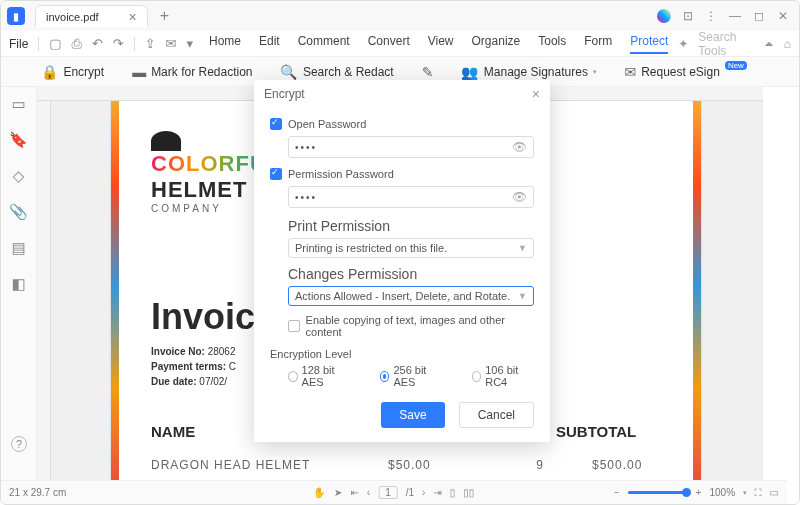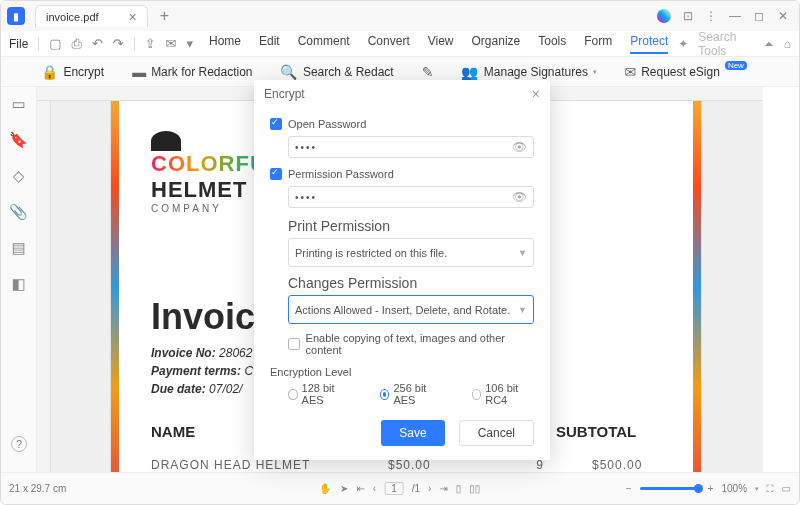--- a/index.html
+++ b/index.html
@@ -38,48 +38,48 @@
 .canvas { position: absolute; top: 100px; left: 50px; right: 36px; bottom: 16px; background: #f0f0f0; overflow: hidden; }
 .page { position: absolute; left: 60px; top: 0; width: 590px; height: 100%; background: #fff; box-shadow: 0 0 2px rgba(0,0,0,0.2); }
 .page .border-art { position: absolute; top: -15px; bottom: 0; left: 0; width: 8px; background: linear-gradient(#f7b733, #fc4a1a, #3498db, #f39c12, #e74c3c); }
 .page .border-art.r { left: auto; right: 0; }
 .logo { position: absolute; left: 40px; top: 30px; }
 .logo-ico { width: 30px; height: 20px; background: #222; border-radius: 50% 50% 0 0; }
 .logo-text1 { font-size: 22px; font-weight: 800; letter-spacing: 1px; background: linear-gradient(90deg,#e91e63,#ff9800,#4caf50,#2196f3); -webkit-background-clip: text; color: transparent; }
 .logo-text2 { font-size: 22px; font-weight: 800; letter-spacing: 1px; color: #2b2b2b; }
 .logo-sub { font-size: 10px; letter-spacing: 3px; color: #666; }
 .invoice-title { position: absolute; left: 40px; top: 195px; font-size: 36px; font-weight: 800; color: #2b2b2b; }
-.meta { position: absolute; left: 40px; top: 243px; font-size: 12px; line-height: 1.5; font-style: italic; }
+.meta { position: absolute; left: 40px; top: 243px; font-size: 10px; line-height: 1.5; }
 .meta b { font-weight: 700; }
 .tbl { position: absolute; left: 40px; right: 40px; top: 322px; }
 .tbl-head { display: flex; font-weight: 800; font-size: 15px; color: #2b2b2b; }
 .tbl-row { display: flex; font-size: 12px; color: #666; margin-top: 18px; letter-spacing: 1px; gap: 12px; }
 .c1 { width: 225px; } .c2 { width: 100px; } .c3 { width: 80px; text-align: center; } .c4 { flex: 1; }
 .help { position: absolute; left: 10px; bottom: 52px; width: 16px; height: 16px; border: 1px solid #bbb; border-radius: 50%; color: #888; font-size: 11px; display: flex; align-items: center; justify-content: center; cursor: pointer; }
-.status { position: absolute; bottom: 0; left: 0; right: 0; height: 32px; background: #fafafa; border-top: 1px solid #eee; display: flex; align-items: center; font-size: 10px; color: #777; padding: 0 8px; gap: 8px; }
+.status { position: absolute; bottom: 0; left: 0; right: 12px; height: 24px; background: #fafafa; border-top: 1px solid #eee; display: flex; align-items: center; font-size: 10px; color: #777; padding: 0 8px; gap: 8px; }
 .status .center { position: absolute; left: 50%; transform: translateX(-50%); display: flex; gap: 8px; align-items: center; }
 .status .center .pagebox { border: 1px solid #ccc; padding: 0 6px; border-radius: 2px; }
 .status .right { margin-left: auto; display: flex; align-items: center; gap: 8px; }
 .slider { width: 60px; height: 3px; background: #2d7cff; border-radius: 2px; position: relative; }
 .slider::after { content: ""; position: absolute; right: -3px; top: -3px; width: 9px; height: 9px; background: #2d7cff; border-radius: 50%; }
 .status .ico { color: #888; cursor: pointer; }
 
 .dialog { position: absolute; left: 253px; top: 79px; width: 296px; background: #fff; box-shadow: 0 6px 24px rgba(0,0,0,0.18); border-radius: 2px; z-index: 10; }
 .dlg-titlebar { display: flex; align-items: center; padding: 6px 10px; font-size: 12px; color: #666; }
 .dlg-titlebar .x { margin-left: auto; cursor: pointer; color: #999; font-size: 14px; }
 .dlg-body { padding: 4px 16px 14px; font-size: 11px; color: #555; }
 .chk-row { display: flex; align-items: center; gap: 6px; margin-top: 6px; }
 .chk { width: 12px; height: 12px; background: #2d7cff; border-radius: 2px; position: relative; }
 .chk::after { content: "✓"; color: #fff; font-size: 9px; position: absolute; top: -1px; left: 1px; }
 .chk.empty { background: #fff; border: 1px solid #bbb; }
 .chk.empty::after { content: ""; }
 .pw-field { margin: 6px 0 10px 18px; border: 1px solid #ddd; border-radius: 3px; height: 22px; display: flex; align-items: center; padding: 0 6px; font-size: 10px; letter-spacing: 2px; justify-content: space-between; }
 .pw-field .eye { color: #aaa; font-size: 12px; letter-spacing: 0; }
 .sec-label { margin: 6px 0 4px 18px; font-size: 14px; }
-.select { margin: 0 0 8px 18px; border: 1px solid #ddd; border-radius: 3px; height: 29px; display: flex; align-items: center; padding: 0 6px; font-size: 11px; justify-content: space-between; }
+.select { margin: 0 0 8px 18px; border: 1px solid #ddd; border-radius: 3px; height: 20px; display: flex; align-items: center; padding: 0 6px; font-size: 11px; justify-content: space-between; }
 .select.active { border-color: #2d7cff; }
 .select .caret { color: #aaa; font-size: 9px; }
 .radio-row { display: flex; gap: 30px; margin: 4px 0 14px 18px; align-items: center; }
 .radio { display: flex; align-items: center; gap: 4px; font-size: 11px; }
 .rdot { width: 11px; height: 11px; border: 1px solid #bbb; border-radius: 50%; position: relative; }
 .rdot.sel { border-color: #2d7cff; }
 .rdot.sel::after { content: ""; position: absolute; inset: 2px; background: #2d7cff; border-radius: 50%; }
 .dlg-btns { display: flex; gap: 14px; justify-content: flex-end; }
 .btn { height: 26px; padding: 0 18px; border-radius: 3px; font-size: 12px; cursor: pointer; display: flex; align-items: center; }
 .btn.primary { background: #2d7cff; color: #fff; }

